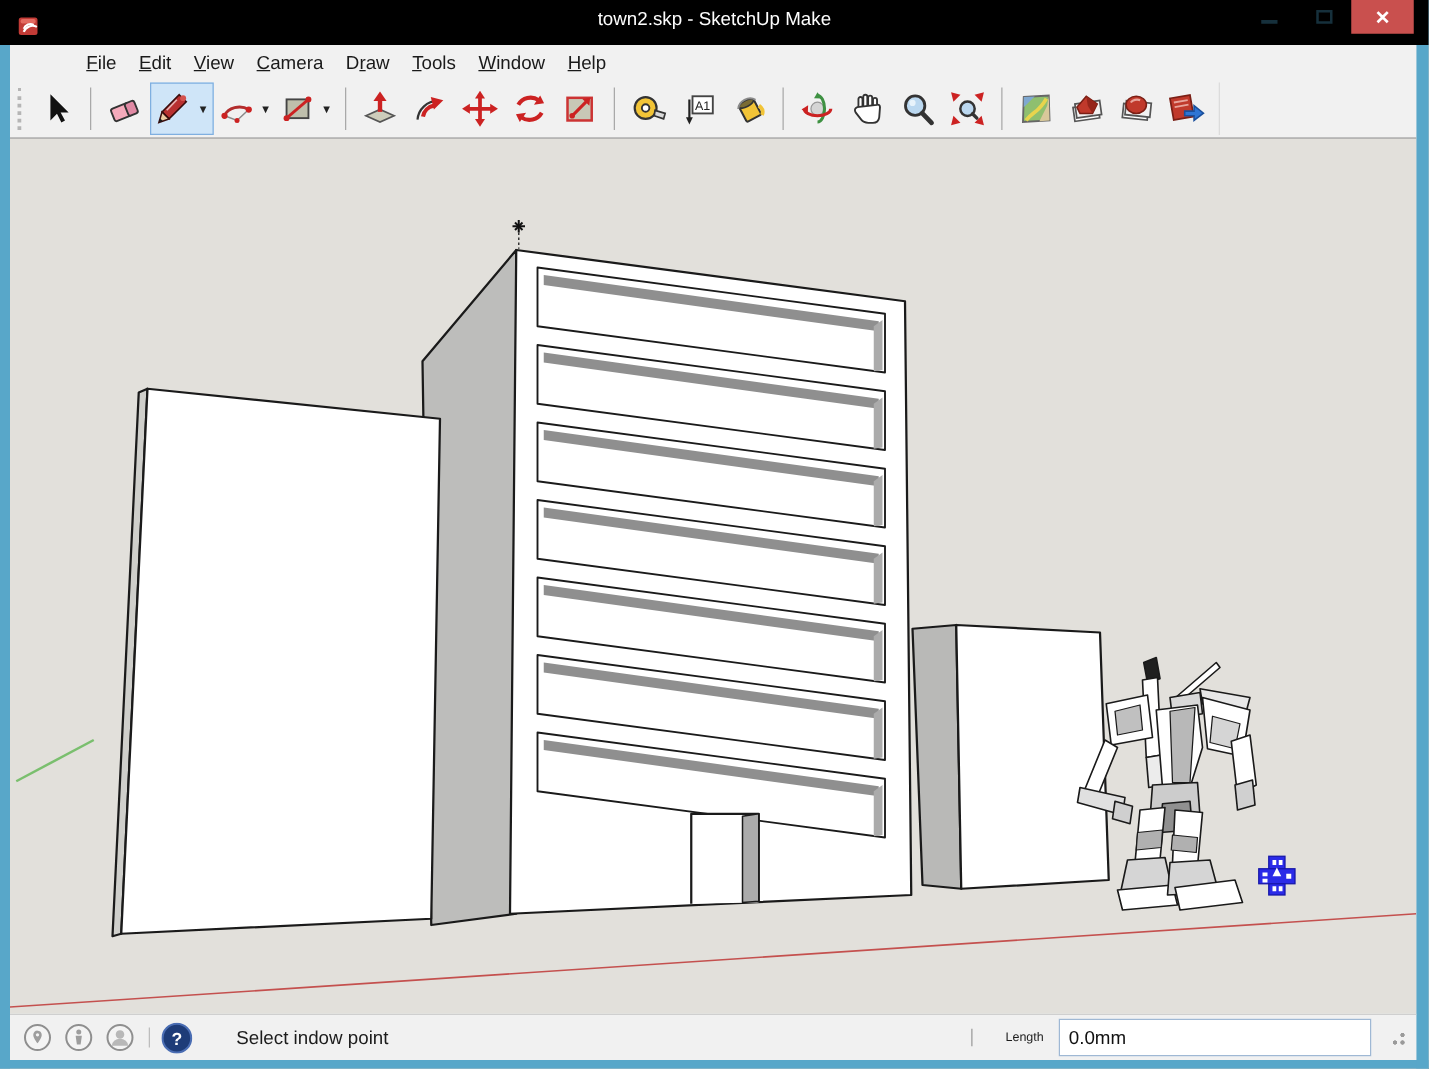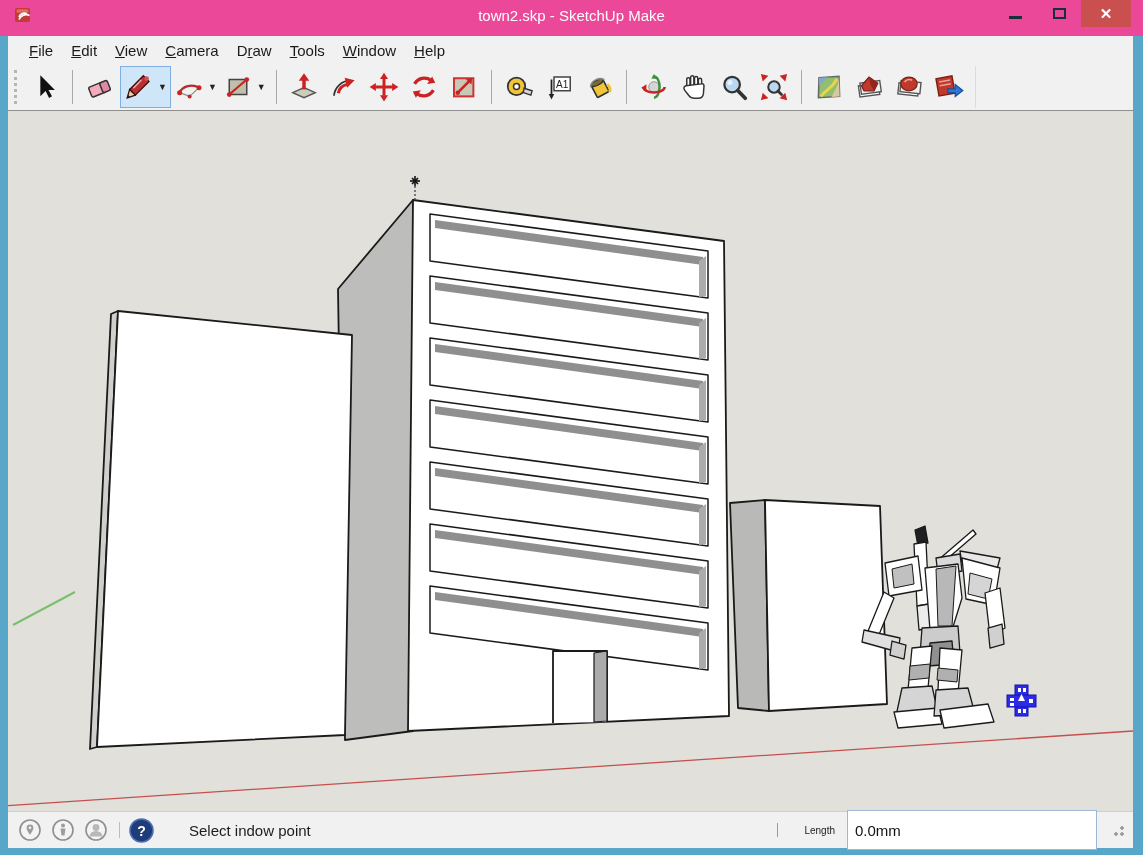--- a/index.html
+++ b/index.html
@@ -1,34 +1,34 @@
 <!DOCTYPE html>
 <html><head>
 <meta charset="utf-8">
 <style>
   html,body{margin:0;padding:0;background:#777;}
   *{box-sizing:border-box;font-family:"Liberation Sans",sans-serif;}
   .window{position:relative;width:1143px;height:855px;background:#58A7C9;overflow:hidden;}
 
   
-  .titlebar{height:36px;display:flex;align-items:flex-start;position:relative;background:#ec4899;}
+  .titlebar{height:36px;display:flex;align-items:center;position:relative;background:#000000;}
   .tb-logo{margin:6px 0 0 14px;width:18px;height:18px;flex:0 0 auto;}
   .tb-title{position:absolute;left:0;right:0;top:7px;text-align:center;font-size:15px;color:#fdfdfd;}
   .tb-controls{margin-left:auto;display:flex;align-items:flex-start;height:100%;}
   .ctl{width:44px;height:27px;display:flex;align-items:center;justify-content:center;cursor:default;}
   .ctl-min .bar{width:13px;height:3px;background:#16303c;margin-top:8px;}
   .ctl-max .box{width:13px;height:11px;border:2px solid #16303c;}
   .ctl-close{width:50px;background:#C9504E;color:#fff;font-size:15px;font-weight:bold;margin-right:12px;}
 
   
   .frame{height:819px;border-left:8px solid #58A7C9;border-right:10px solid #58A7C9;border-bottom:7px solid #58A7C9;
          display:flex;flex-direction:column;background:#F0F0F0;}
 
   
-  .menubar{height:28px;background:#F1F1F1;display:flex;align-items:center;padding-left:12px;flex:0 0 auto;}
+  .menubar{height:28px;background:#F1F1F1;display:flex;align-items:center;padding-left:12px;flex:0 0 auto;margin-left:40px;}
   .menu-item{font-size:15px;color:#1a1a1a;padding:3px 9px;cursor:default;}
   .menu-item u{text-decoration:underline;}
 
   
   .toolbar{height:47px;background:#F1F1F1;display:flex;align-items:center;border-bottom:1px solid #8e8e8e;flex:0 0 auto;padding-left:2px;}
   .grip{width:0;height:34px;border-left:3px dotted #b5b5b5;margin:0 8px 0 4px;}
   .tsep{width:1px;height:34px;background:#a9a9a9;margin:0 7px;}
   .tbtn{height:42px;min-width:40px;display:flex;align-items:center;justify-content:center;padding:0 3px;}
   .tbtn svg{display:block;}
   .dd-arrow{font-size:9px;color:#222;margin-left:4px;}
@@ -40,21 +40,21 @@
   .viewport svg{display:block;}
 
   
   .statusbar{height:37px;background:#F1F1F1;border-top:1px solid #cfcfcf;display:flex;align-items:center;padding:0 8px 0 10px;flex:0 0 auto;position:relative;}
   .sicon{margin-right:9px;flex:0 0 auto;}
   .ssep{width:1px;height:16px;background:#bdbdbd;margin:0 9px 0 2px;}
   .status-msg{font-size:15px;color:#1c1c1c;margin-left:26px;}
   .len-zone{margin-left:auto;display:flex;align-items:center;}
   .len-tick{width:1px;height:14px;background:#9a9a9a;margin-right:26px;}
   .len-label{font-size:10px;color:#1c1c1c;margin-right:12px;}
-  .len-input{width:250px;height:40px;border:1px solid #9FB8D4;background:#fff;font-size:15px;padding:0 7px;color:#111;}
+  .len-input{width:250px;height:30px;border:1px solid #9FB8D4;background:#fff;font-size:15px;padding:0 7px;color:#111;}
   .grip-dots{width:14px;height:14px;margin-left:14px;background:
      radial-gradient(circle at 11px 11px,#9a9a9a 1.5px,transparent 2px),
      radial-gradient(circle at 11px 5px,#9a9a9a 1.5px,transparent 2px),
      radial-gradient(circle at 5px 11px,#9a9a9a 1.5px,transparent 2px);}
 </style>
 </head>
 <body>
 
 <div class="window">
 

